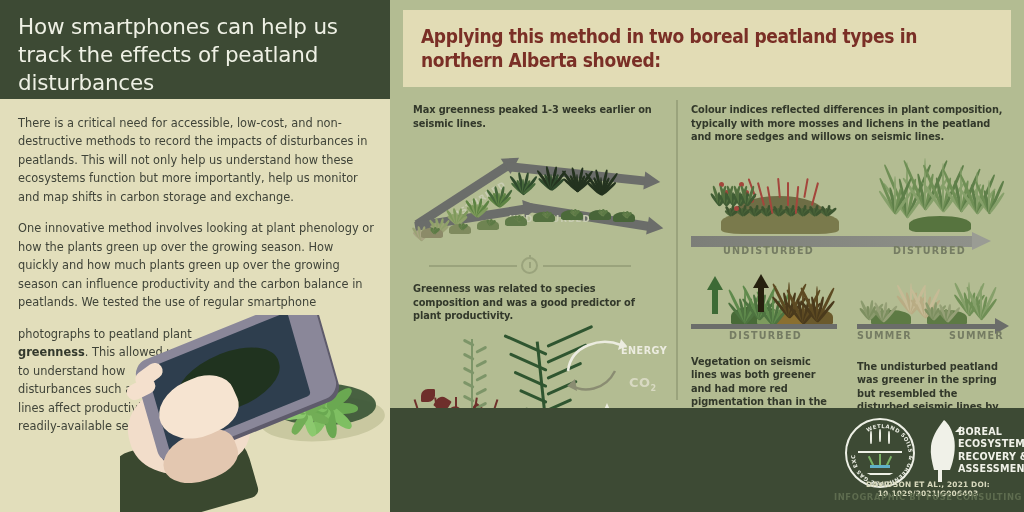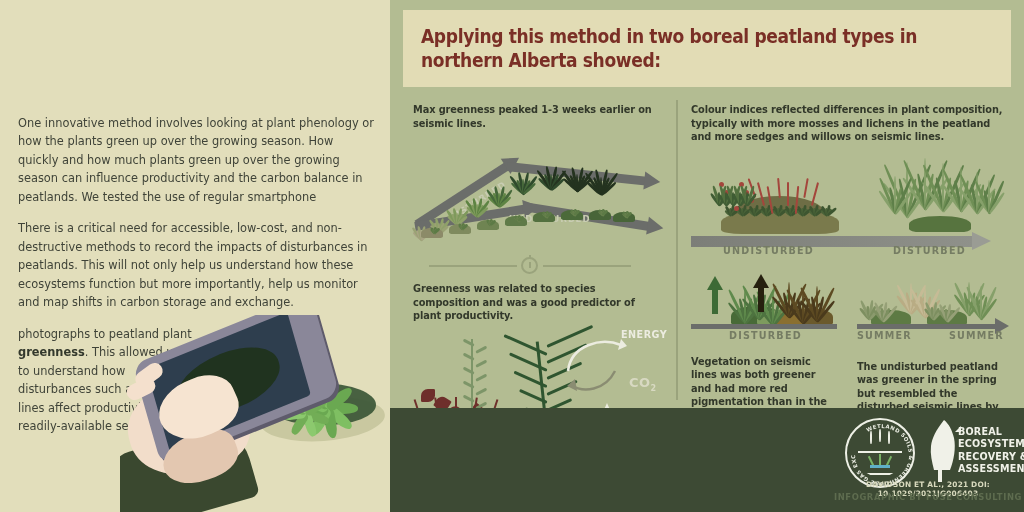--- a/index.html
+++ b/index.html
@@ -410,24 +410,27 @@
     font-family: "DejaVu Sans", sans-serif;
   }
 </style>
 </head>
 <body>
 
 <div id="page">
 
   <div class="left-col">
 
+    <div class="left-header">
+      <h1>How smartphones can help us track the effects of peatland disturbances</h1>
+    </div>
 
     <div class="left-body">
+      <p>There is a critical need for accessible, low-cost, and non-destructive methods to record the impacts of disturbances in peatlands. This will not only help us understand how these ecosystems function but more importantly, help us monitor and map shifts in carbon storage and exchange.</p>
       <p>One innovative method involves looking at plant phenology or how the plants green up over the growing season. How quickly and how much plants green up over the growing season can influence productivity and the carbon balance in peatlands. We tested the use of regular smartphone</p>
-      <p>There is a critical need for accessible, low-cost, and non-destructive methods to record the impacts of disturbances in peatlands. This will not only help us understand how these ecosystems function but more importantly, help us monitor and map shifts in carbon storage and exchange.</p>
       <p class="narrow"><span>photographs to peatland plant </span><b>greenness</b><span>. This allowed us to understand how disturbances such as seismic lines affect productivity using readily-available sensors.</span></p>
     </div>
 
     <div class="phone-scene">
       <div class="ground-shadow"></div>
       <div class="plant-dark"></div>
       <div class="leafrose" id="leafrose-a" style="position: absolute; left: 172px; top: 66px; width: 76px; height: 50px;">
           <i style="left: 36px; top: 22px; width: 30px; height: 11px; background: rgb(106, 168, 81); transform: rotate(0deg);"></i>
           <i style="left: 36px; top: 22px; width: 30px; height: 11px; background: rgb(127, 191, 98); transform: rotate(40deg);"></i>
           <i style="left: 36px; top: 22px; width: 30px; height: 11px; background: rgb(106, 168, 81); transform: rotate(80deg);"></i>
@@ -717,21 +720,21 @@
 
       <svg style="position:absolute;left:152px;top:6px;" width="62" height="46">
         <path d="M3,36 C6,10 36,2 56,10" stroke="#ecece0" stroke-width="2.6" fill="none"></path>
         <polygon points="56,4 62,11 53,15" fill="#ecece0"></polygon>
       </svg>
       <svg style="position:absolute;left:152px;top:36px;" width="56" height="34">
         <path d="M50,6 C40,26 18,28 6,20" stroke="#8a8c72" stroke-width="2.4" fill="none"></path>
         <polygon points="10,14 2,21 12,26" fill="#8a8c72"></polygon>
       </svg>
 
-      <div class="lbl-white" style="left:208px;top:0;">ENERGY</div>
+      <div class="lbl-white" style="left:208px;top:16px;">ENERGY</div>
       <div class="lbl-white" style="left:216px;top:46px;font-size:13px;color:#d8d9c2;"><span>CO</span><sub style="font-size:8px;">2</sub></div>
 
       <div class="uparrow" style="left:190px;top:74px;">
           <span></span>
         </div>
       <div class="lbl-white" style="left:200px;top:80px;">GREENNESS</div>
       <div class="uparrow" style="left:176px;top:92px;">
           <span></span>
         </div>
       <div class="lbl-white" style="left:186px;top:98px;">PRODUCTIVITY</div>

